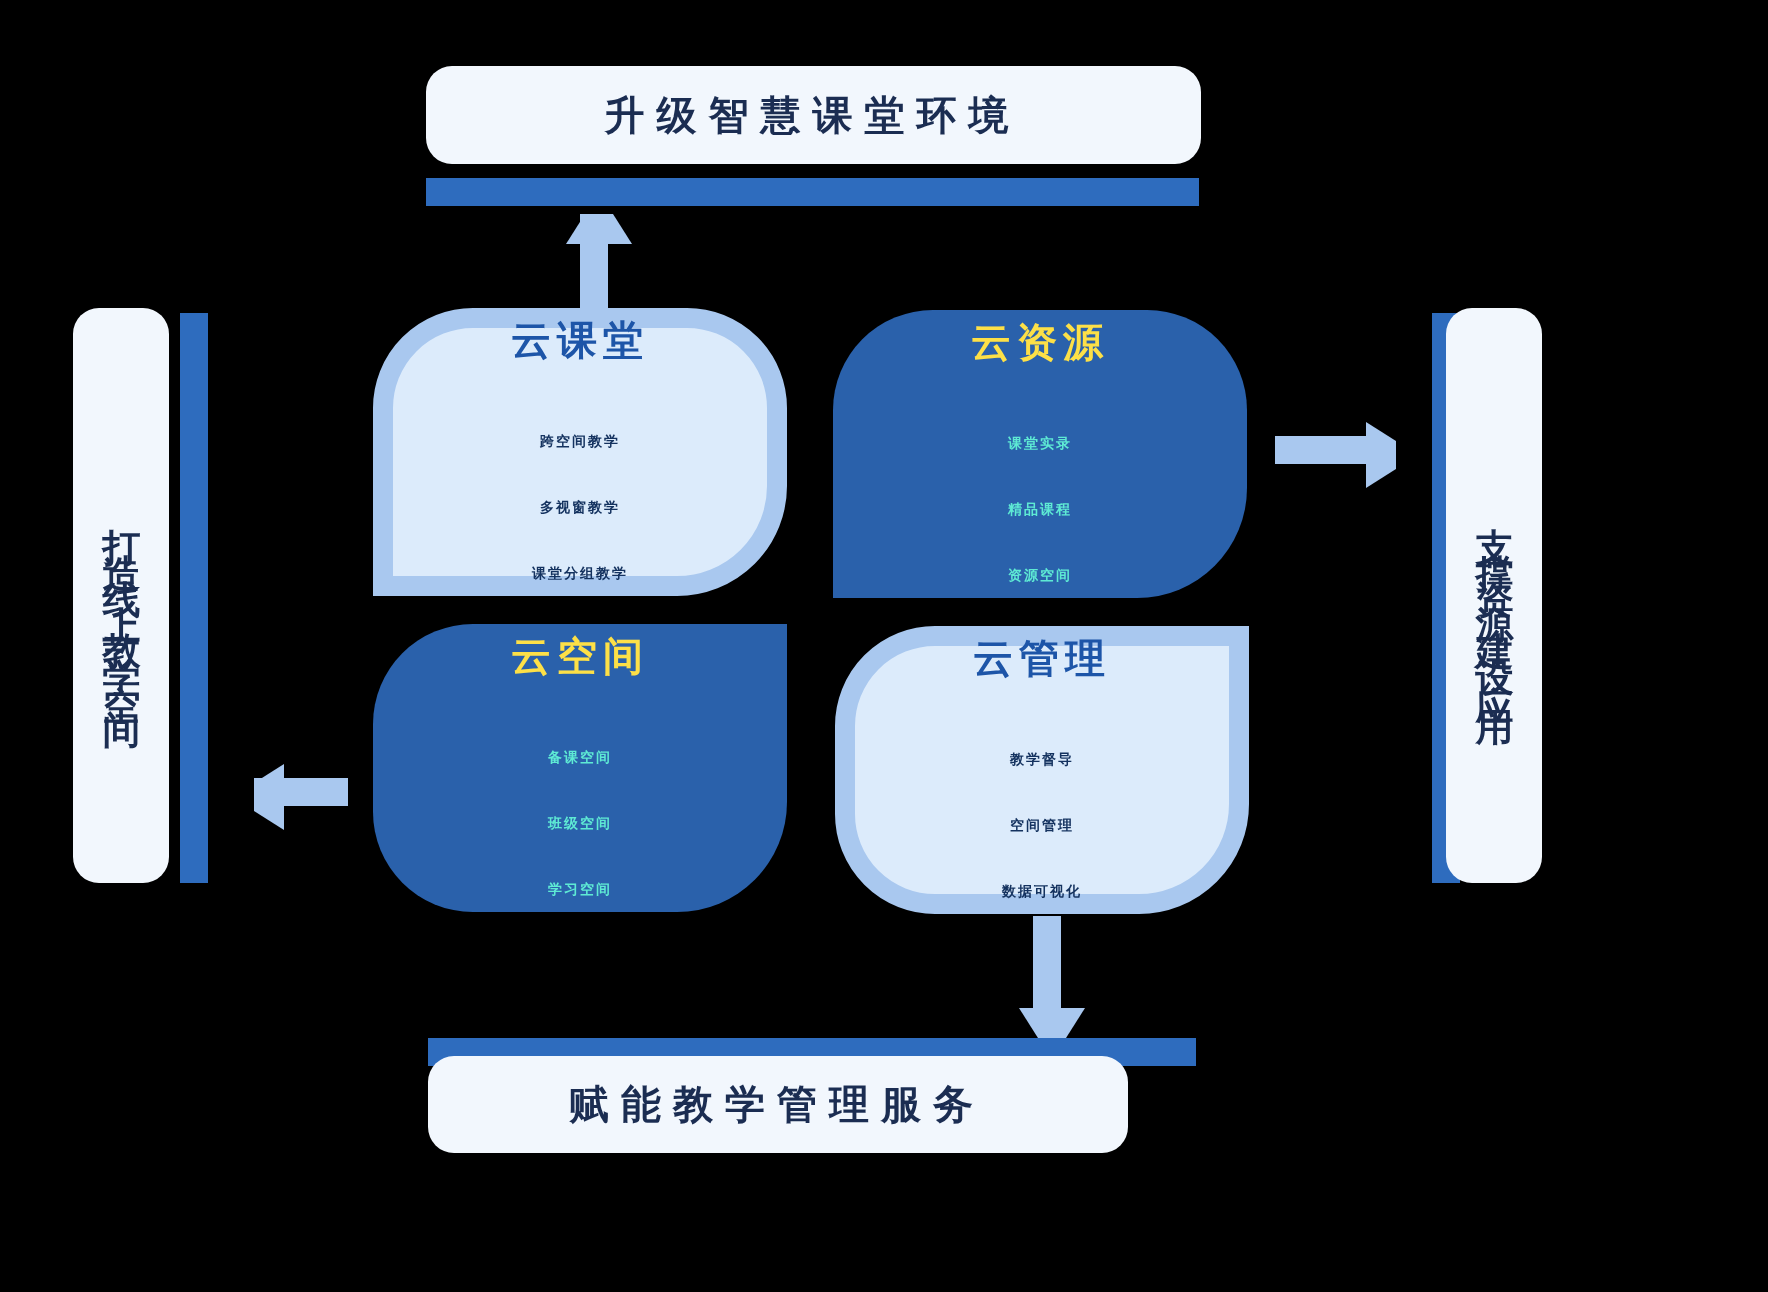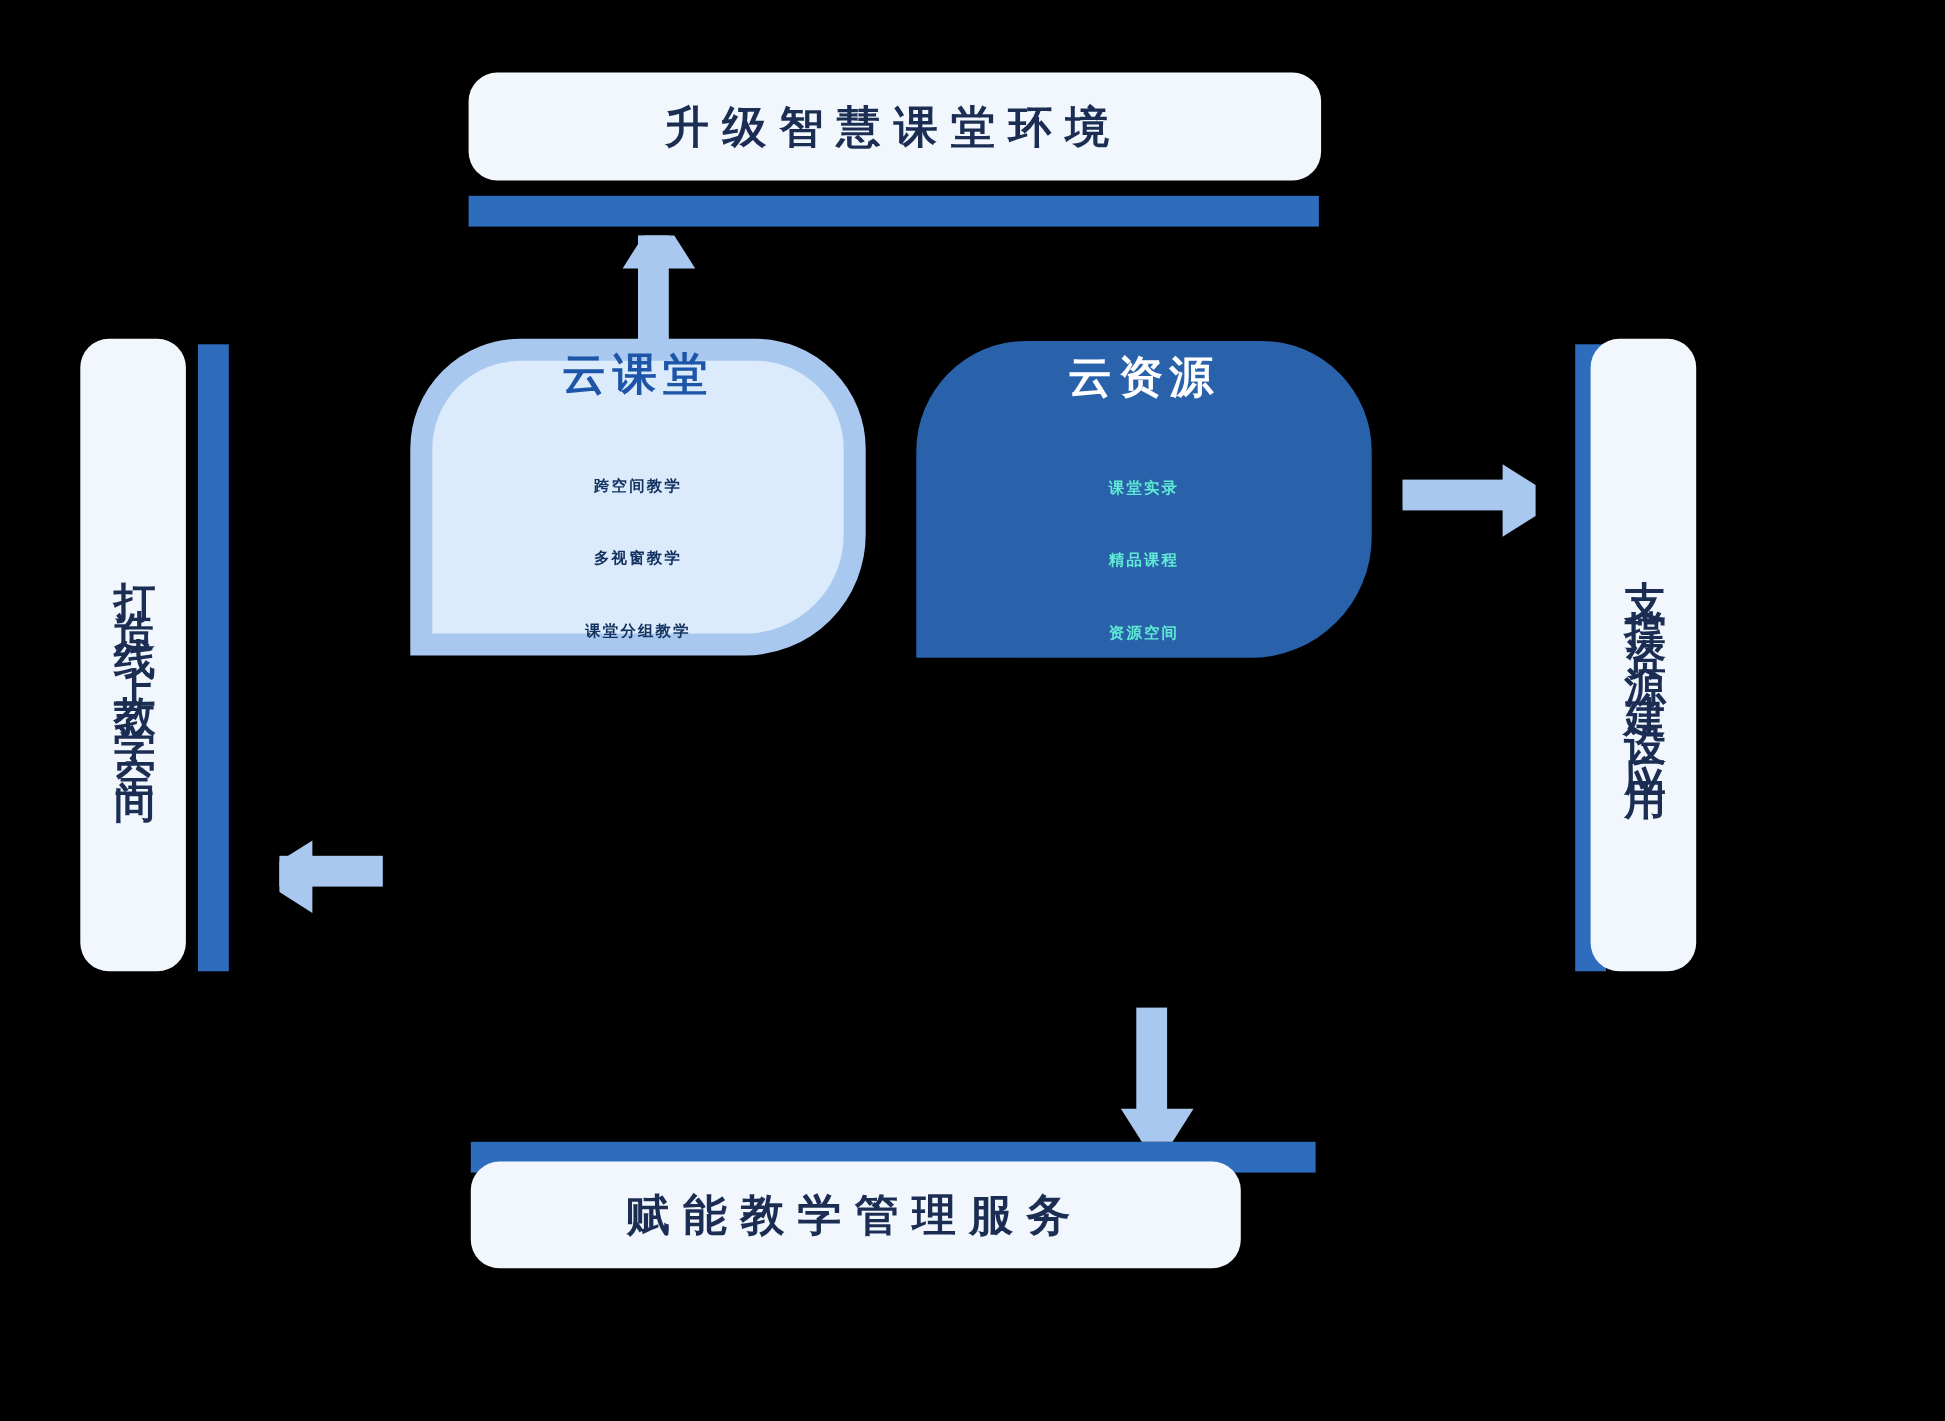--- a/index.html
+++ b/index.html
@@ -70,21 +70,21 @@
   .card-bl { left: 345px; top: 596px; }
   .card-br { left: 807px; top: 598px; }
 
   .card-title {
     font-size: 40px;
     font-weight: bold;
     letter-spacing: 6px;
     margin-bottom: 26px;
   }
   .card.light .card-title { color: #1d55a8; }
-  .card.dark  .card-title { color: #ffffff; }
+  .card.dark  .card-title { color: #fde047; }
 
   .card-item {
     font-size: 14px;
     font-weight: bold;
     letter-spacing: 2px;
     line-height: 38px;
   }
   .card.light .card-item { color: #14325f; }
   .card.dark  .card-item { color: #5eead4; }
 
@@ -161,21 +161,33 @@
     <div class="card-item">课堂分组教学</div>
   </div>
 
   <div class="card dark rad-bl0 card-tr">
     <div class="card-title">云资源</div>
     <div class="card-item">课堂实录</div>
     <div class="card-item">精品课程</div>
     <div class="card-item">资源空间</div>
   </div>
 
-
+  <div class="card dark rad-tr0 card-bl">
+    <div class="card-title">云空间</div>
+    <div class="card-item">备课空间</div>
+    <div class="card-item">班级空间</div>
+    <div class="card-item">学习空间</div>
+  </div>
+
+  <div class="card light rad-tr0 card-br">
+    <div class="card-title">云管理</div>
+    <div class="card-item">教学督导</div>
+    <div class="card-item">空间管理</div>
+    <div class="card-item">数据可视化</div>
+  </div>
 
   <div>
     <div class="arrow-part head up-head"></div>
     <div class="arrow-part shaft up-shaft"></div>
   </div>
 
   <div>
     <div class="arrow-part head right-head"></div>
     <div class="arrow-part shaft right-shaft"></div>
   </div>

